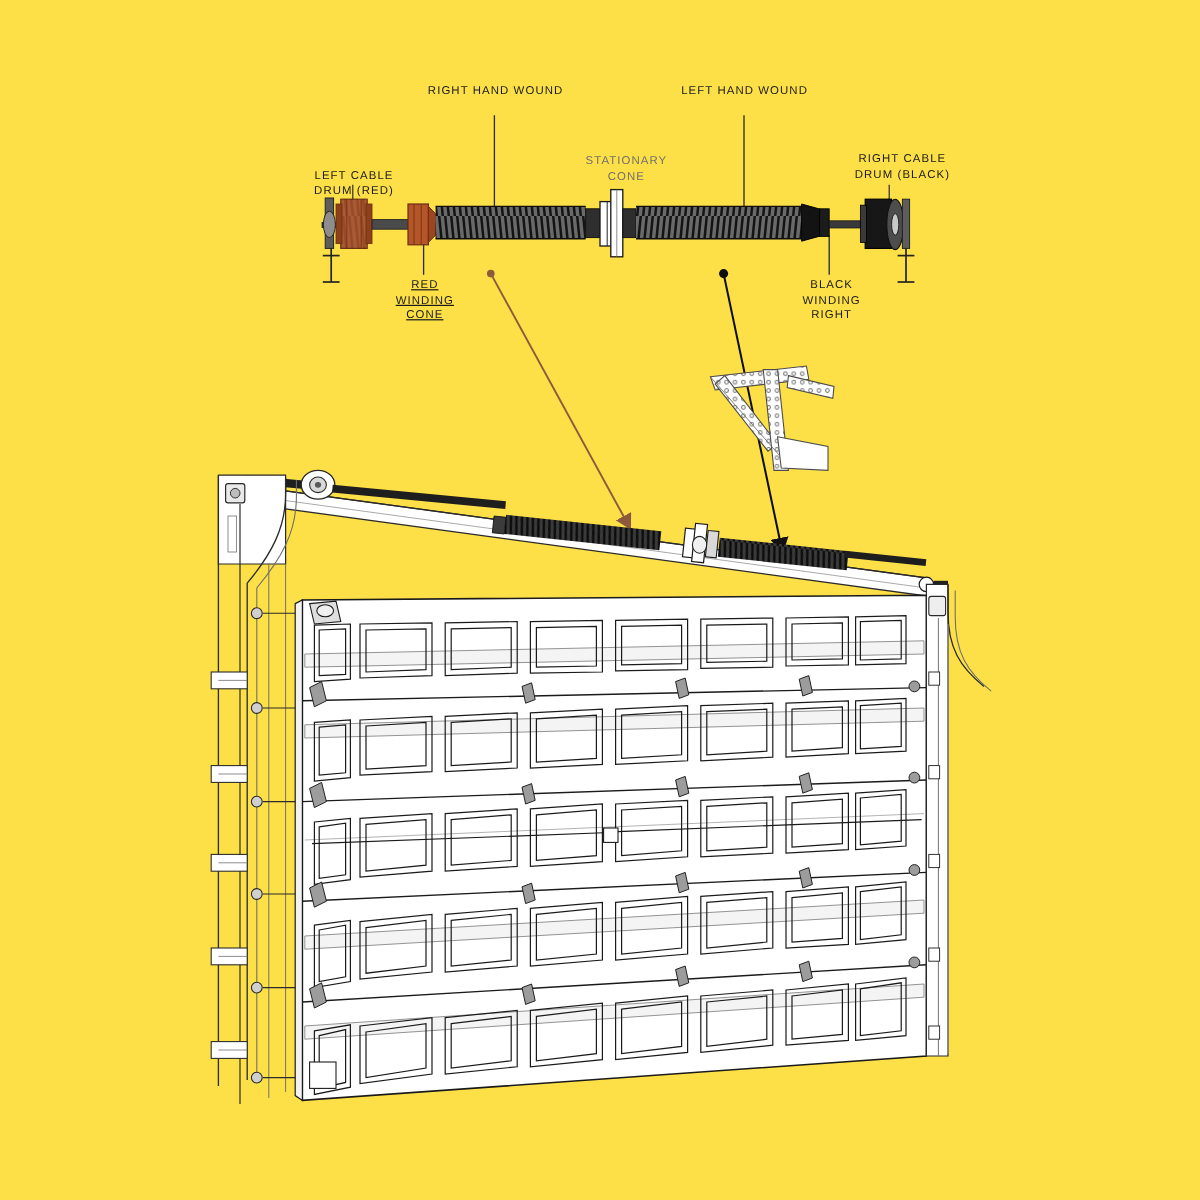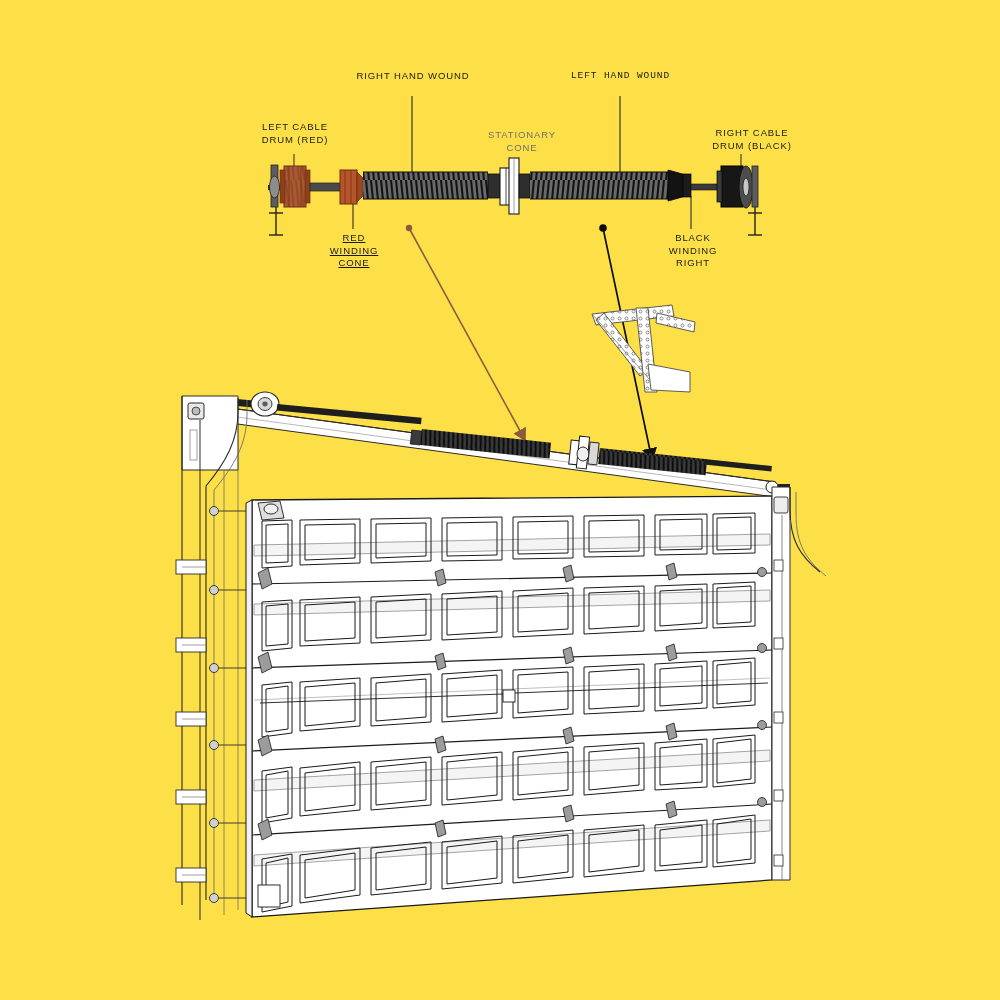--- a/index.html
+++ b/index.html
@@ -10,26 +10,26 @@
   .lbl.grey{color:#6f6f6f;}
   svg{position:absolute;left:0;top:0;width:1000px;height:1000px;}
 </style>
 </head>
 <body>
 
 <div id="stage">
 
   <div class="lbl" style="left:333px;top:70px;width:160px;">RIGHT HAND WOUND</div>
 
-  <div class="lbl" style="left:543px;top:70px;width:155px;font-family:Liberation Mono, monospace;">LEFT HAND WOUND</div>
+  <div class="lbl" style="left:543px;top:70px;width:155px;">LEFT HAND WOUND</div>
 
   <div class="lbl grey" style="left:467px;top:129px;width:110px;">STATIONARY
 CONE</div>
 
-  <div class="lbl" style="left:249px;top:121px;width:92px;">LEFT CABLE
+  <div class="lbl" style="left:249px;top:141px;width:92px;">LEFT CABLE
 DRUM (RED)</div>
 
   <div class="lbl" style="left:700px;top:127px;width:104px;">RIGHT CABLE
 DRUM (BLACK)</div>
 
   <div class="lbl" style="left:310px;top:232px;width:88px;text-decoration:underline;">RED
 WINDING
 CONE</div>
 
   <div class="lbl" style="left:645px;top:232px;width:96px;">BLACK

